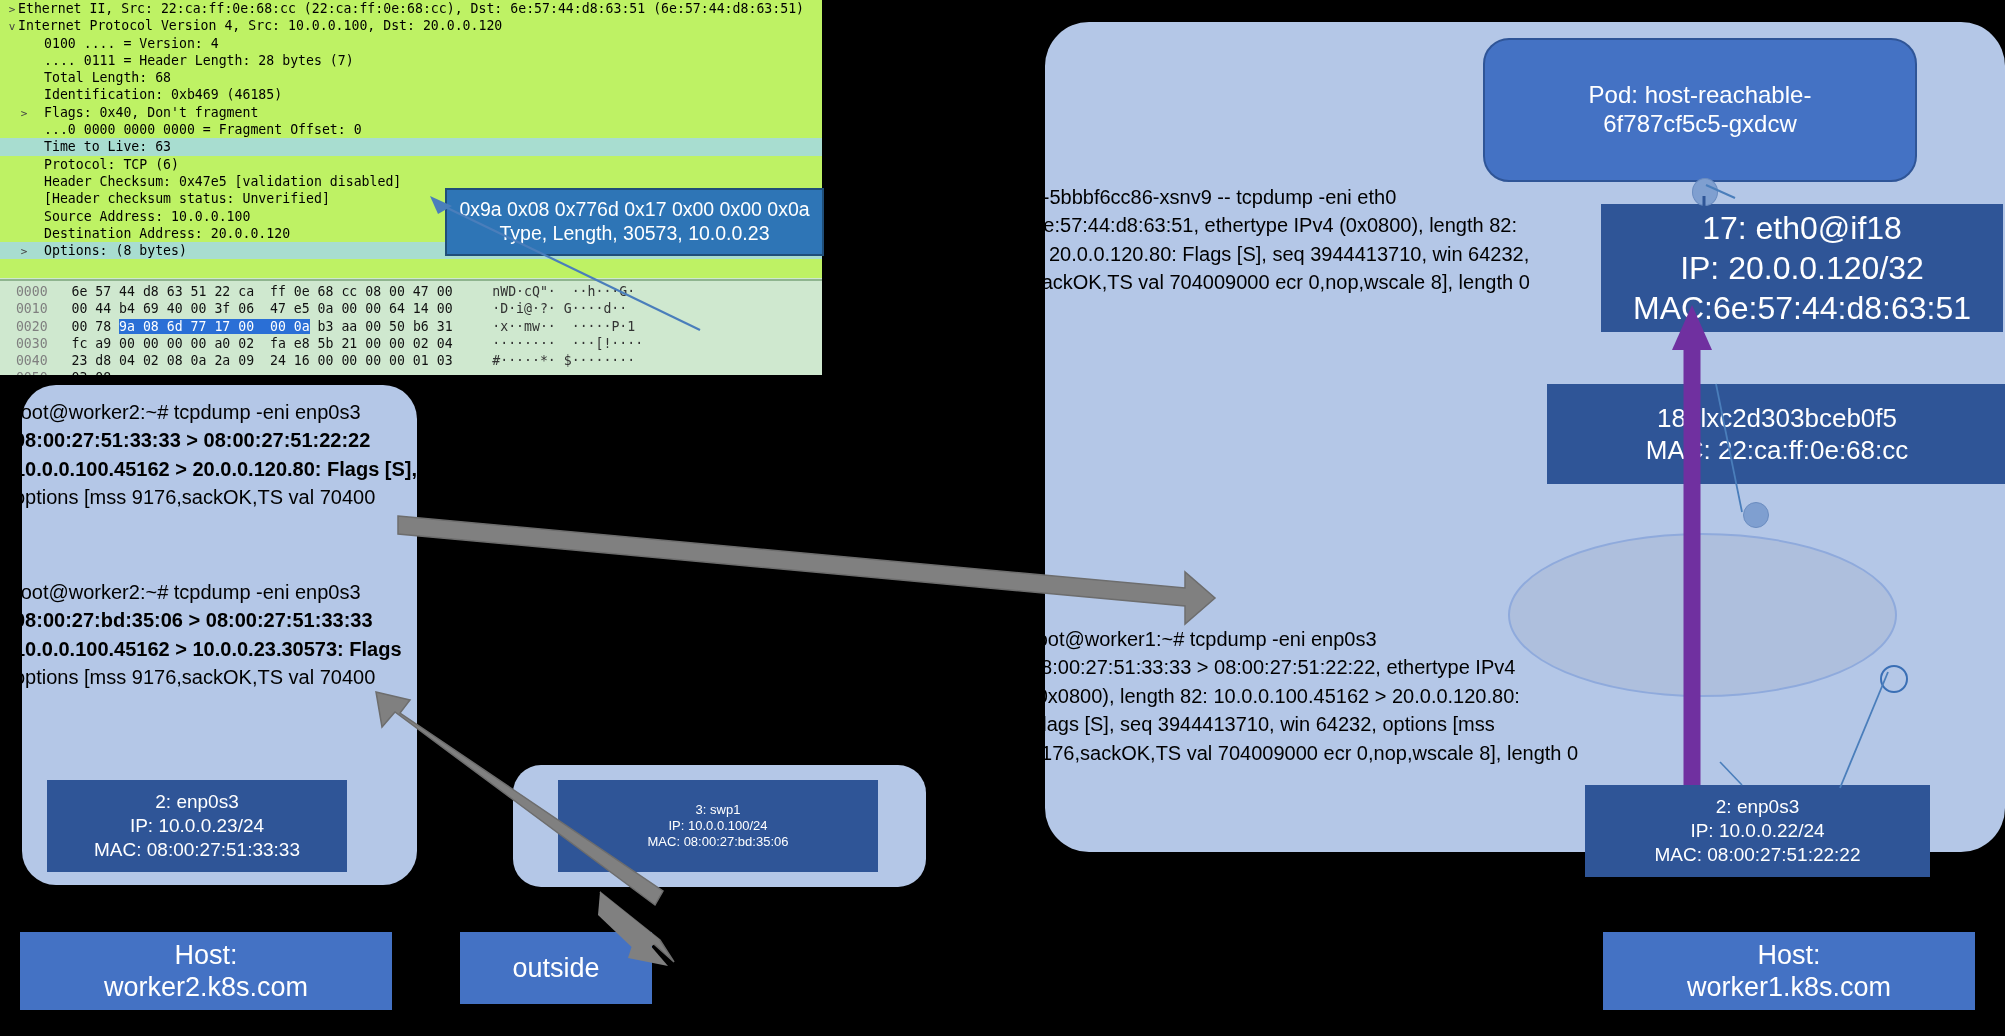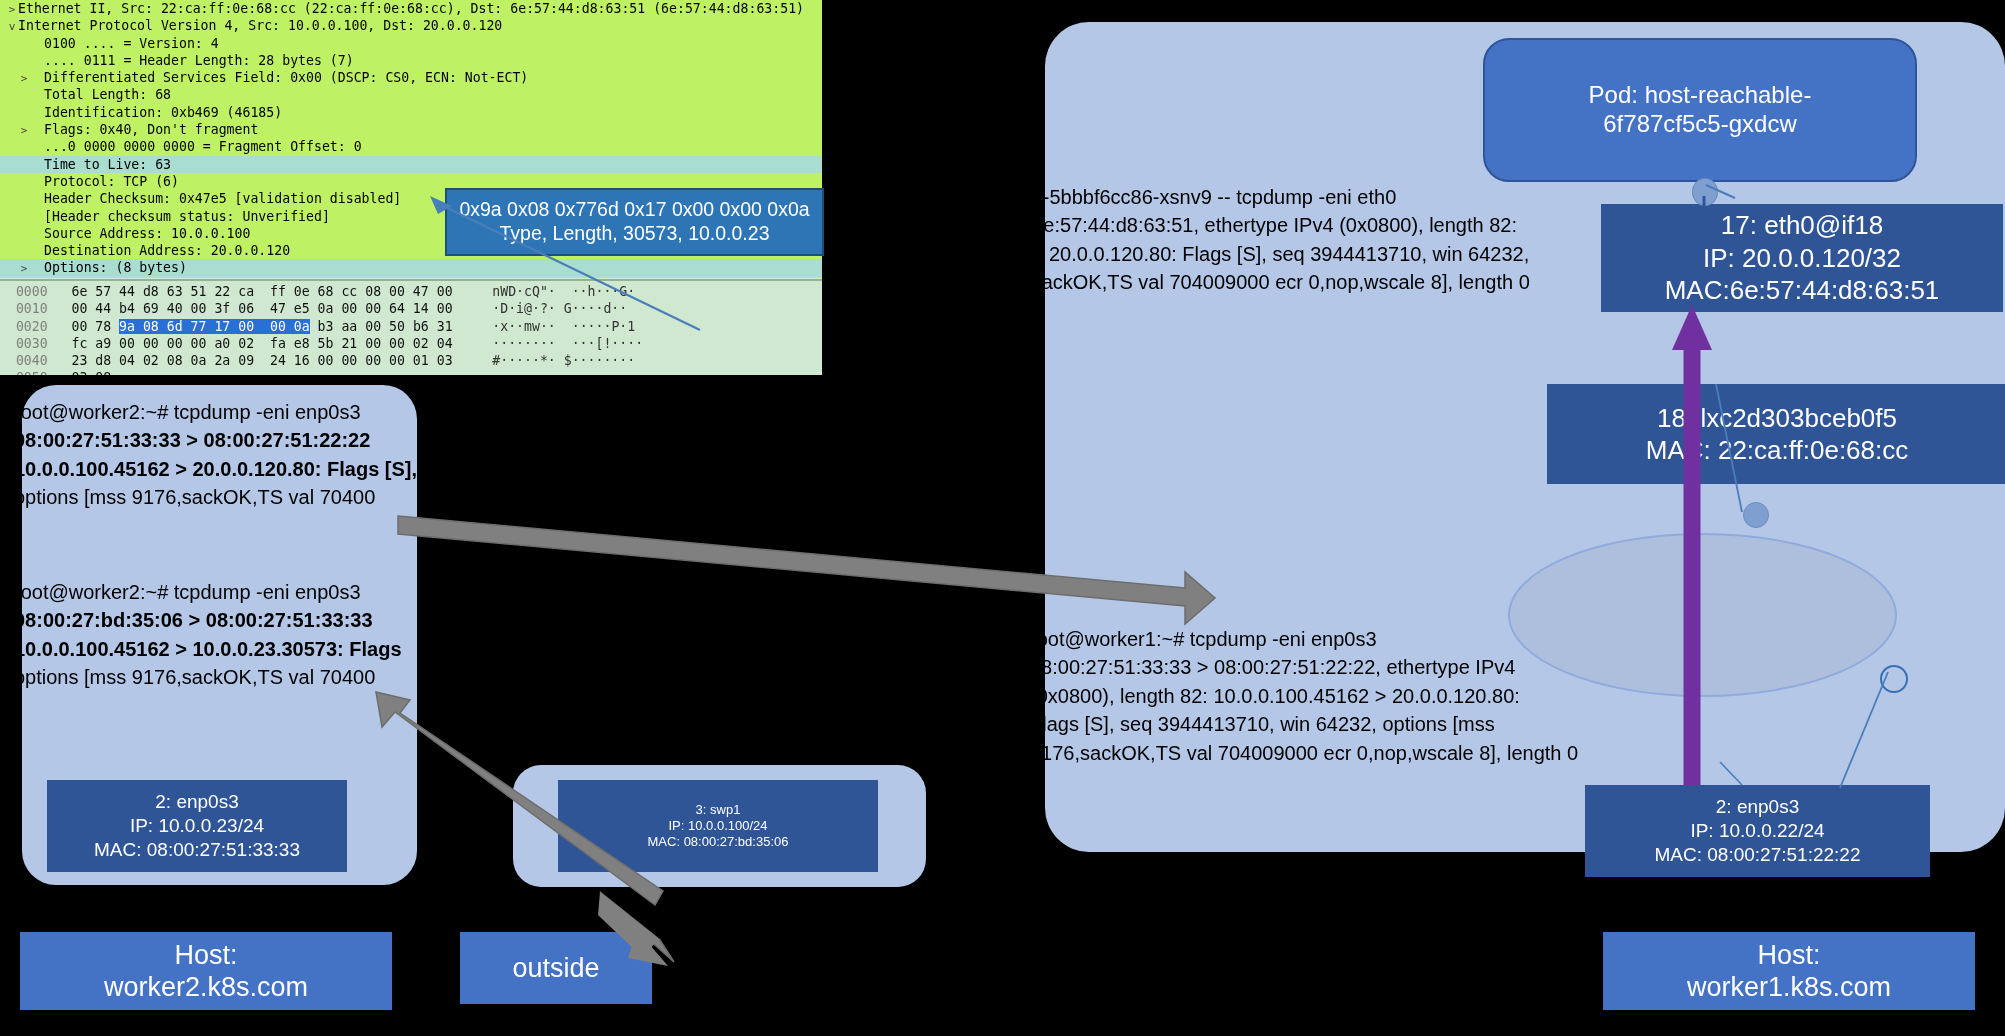--- a/index.html
+++ b/index.html
@@ -64,21 +64,20 @@
 <body>
 
 <div id="stage">
 
   <div class="ws-pane">
     <div class="ws-tree" id="ws-tree">
         <div class="ws-row ws-ind0"><span class="tw">&gt;</span><span style="padding-left: 0px;">Ethernet II, Src: 22:ca:ff:0e:68:cc (22:ca:ff:0e:68:cc), Dst: 6e:57:44:d8:63:51 (6e:57:44:d8:63:51)</span></div>
         <div class="ws-row ws-ind0"><span class="tw">v</span><span style="padding-left: 0px;">Internet Protocol Version 4, Src: 10.0.0.100, Dst: 20.0.0.120</span></div>
         <div class="ws-row ws-ind1b"><span class="tw"> </span><span style="padding-left: 14px;">0100 .... = Version: 4</span></div>
         <div class="ws-row ws-ind1b"><span class="tw"> </span><span style="padding-left: 14px;">.... 0111 = Header Length: 28 bytes (7)</span></div>
-        <div class="ws-row ws-ind1b"><span class="tw">&gt;</span><span style="padding-left: 14px;">Differentiated Services Field: 0x00 (DSCP: CS0, ECN: Not-ECT)</span></div>
         <div class="ws-row ws-ind1b"><span class="tw"> </span><span style="padding-left: 14px;">Total Length: 68</span></div>
         <div class="ws-row ws-ind1b"><span class="tw"> </span><span style="padding-left: 14px;">Identification: 0xb469 (46185)</span></div>
         <div class="ws-row ws-ind1b"><span class="tw">&gt;</span><span style="padding-left: 14px;">Flags: 0x40, Don't fragment</span></div>
         <div class="ws-row ws-ind1b"><span class="tw"> </span><span style="padding-left: 14px;">...0 0000 0000 0000 = Fragment Offset: 0</span></div>
         <div class="ws-row sel ws-ind1b"><span class="tw"> </span><span style="padding-left: 14px;">Time to Live: 63</span></div>
         <div class="ws-row ws-ind1b"><span class="tw"> </span><span style="padding-left: 14px;">Protocol: TCP (6)</span></div>
         <div class="ws-row ws-ind1b"><span class="tw"> </span><span style="padding-left: 14px;">Header Checksum: 0x47e5 [validation disabled]</span></div>
         <div class="ws-row ws-ind1b"><span class="tw"> </span><span style="padding-left: 14px;">[Header checksum status: Unverified]</span></div>
         <div class="ws-row ws-ind1b"><span class="tw"> </span><span style="padding-left: 14px;">Source Address: 10.0.0.100</span></div>
         <div class="ws-row ws-ind1b"><span class="tw"> </span><span style="padding-left: 14px;">Destination Address: 20.0.0.120</span></div>
@@ -148,21 +147,21 @@
     <div>6f787cf5c5-gxdcw</div>
   </div>
 
   <div class="tdump" id="td-right-1" style="left:1015px;top:183px;width:700px;font-size:20px;">
       <div style="white-space: nowrap;">dsr-5bbbf6cc86-xsnv9 -- tcpdump -eni eth0</div>
       <div style="white-space: nowrap;">&gt; 6e:57:44:d8:63:51, ethertype IPv4 (0x0800), length 82:</div>
       <div style="white-space: nowrap;">2 &gt; 20.0.0.120.80: Flags [S], seq 3944413710, win 64232,</div>
       <div style="white-space: nowrap;">6,sackOK,TS val 704009000 ecr 0,nop,wscale 8], length 0</div>
     </div>
 
-  <div class="ifbox" style="left:1601px;top:204px;width:402px;height:108px;font-size:26px;">
+  <div class="ifbox" style="left:1601px;top:204px;width:402px;height:128px;font-size:32px;">
     <div>17: eth0@if18</div>
     <div>IP: 20.0.0.120/32</div>
     <div>MAC:6e:57:44:d8:63:51</div>
   </div>
 
   <div class="ifbox" style="left:1547px;top:384px;width:460px;height:100px;font-size:26px;">
     <div>18: lxc2d303bceb0f5</div>
     <div>MAC: 22:ca:ff:0e:68:cc</div>
   </div>
 

